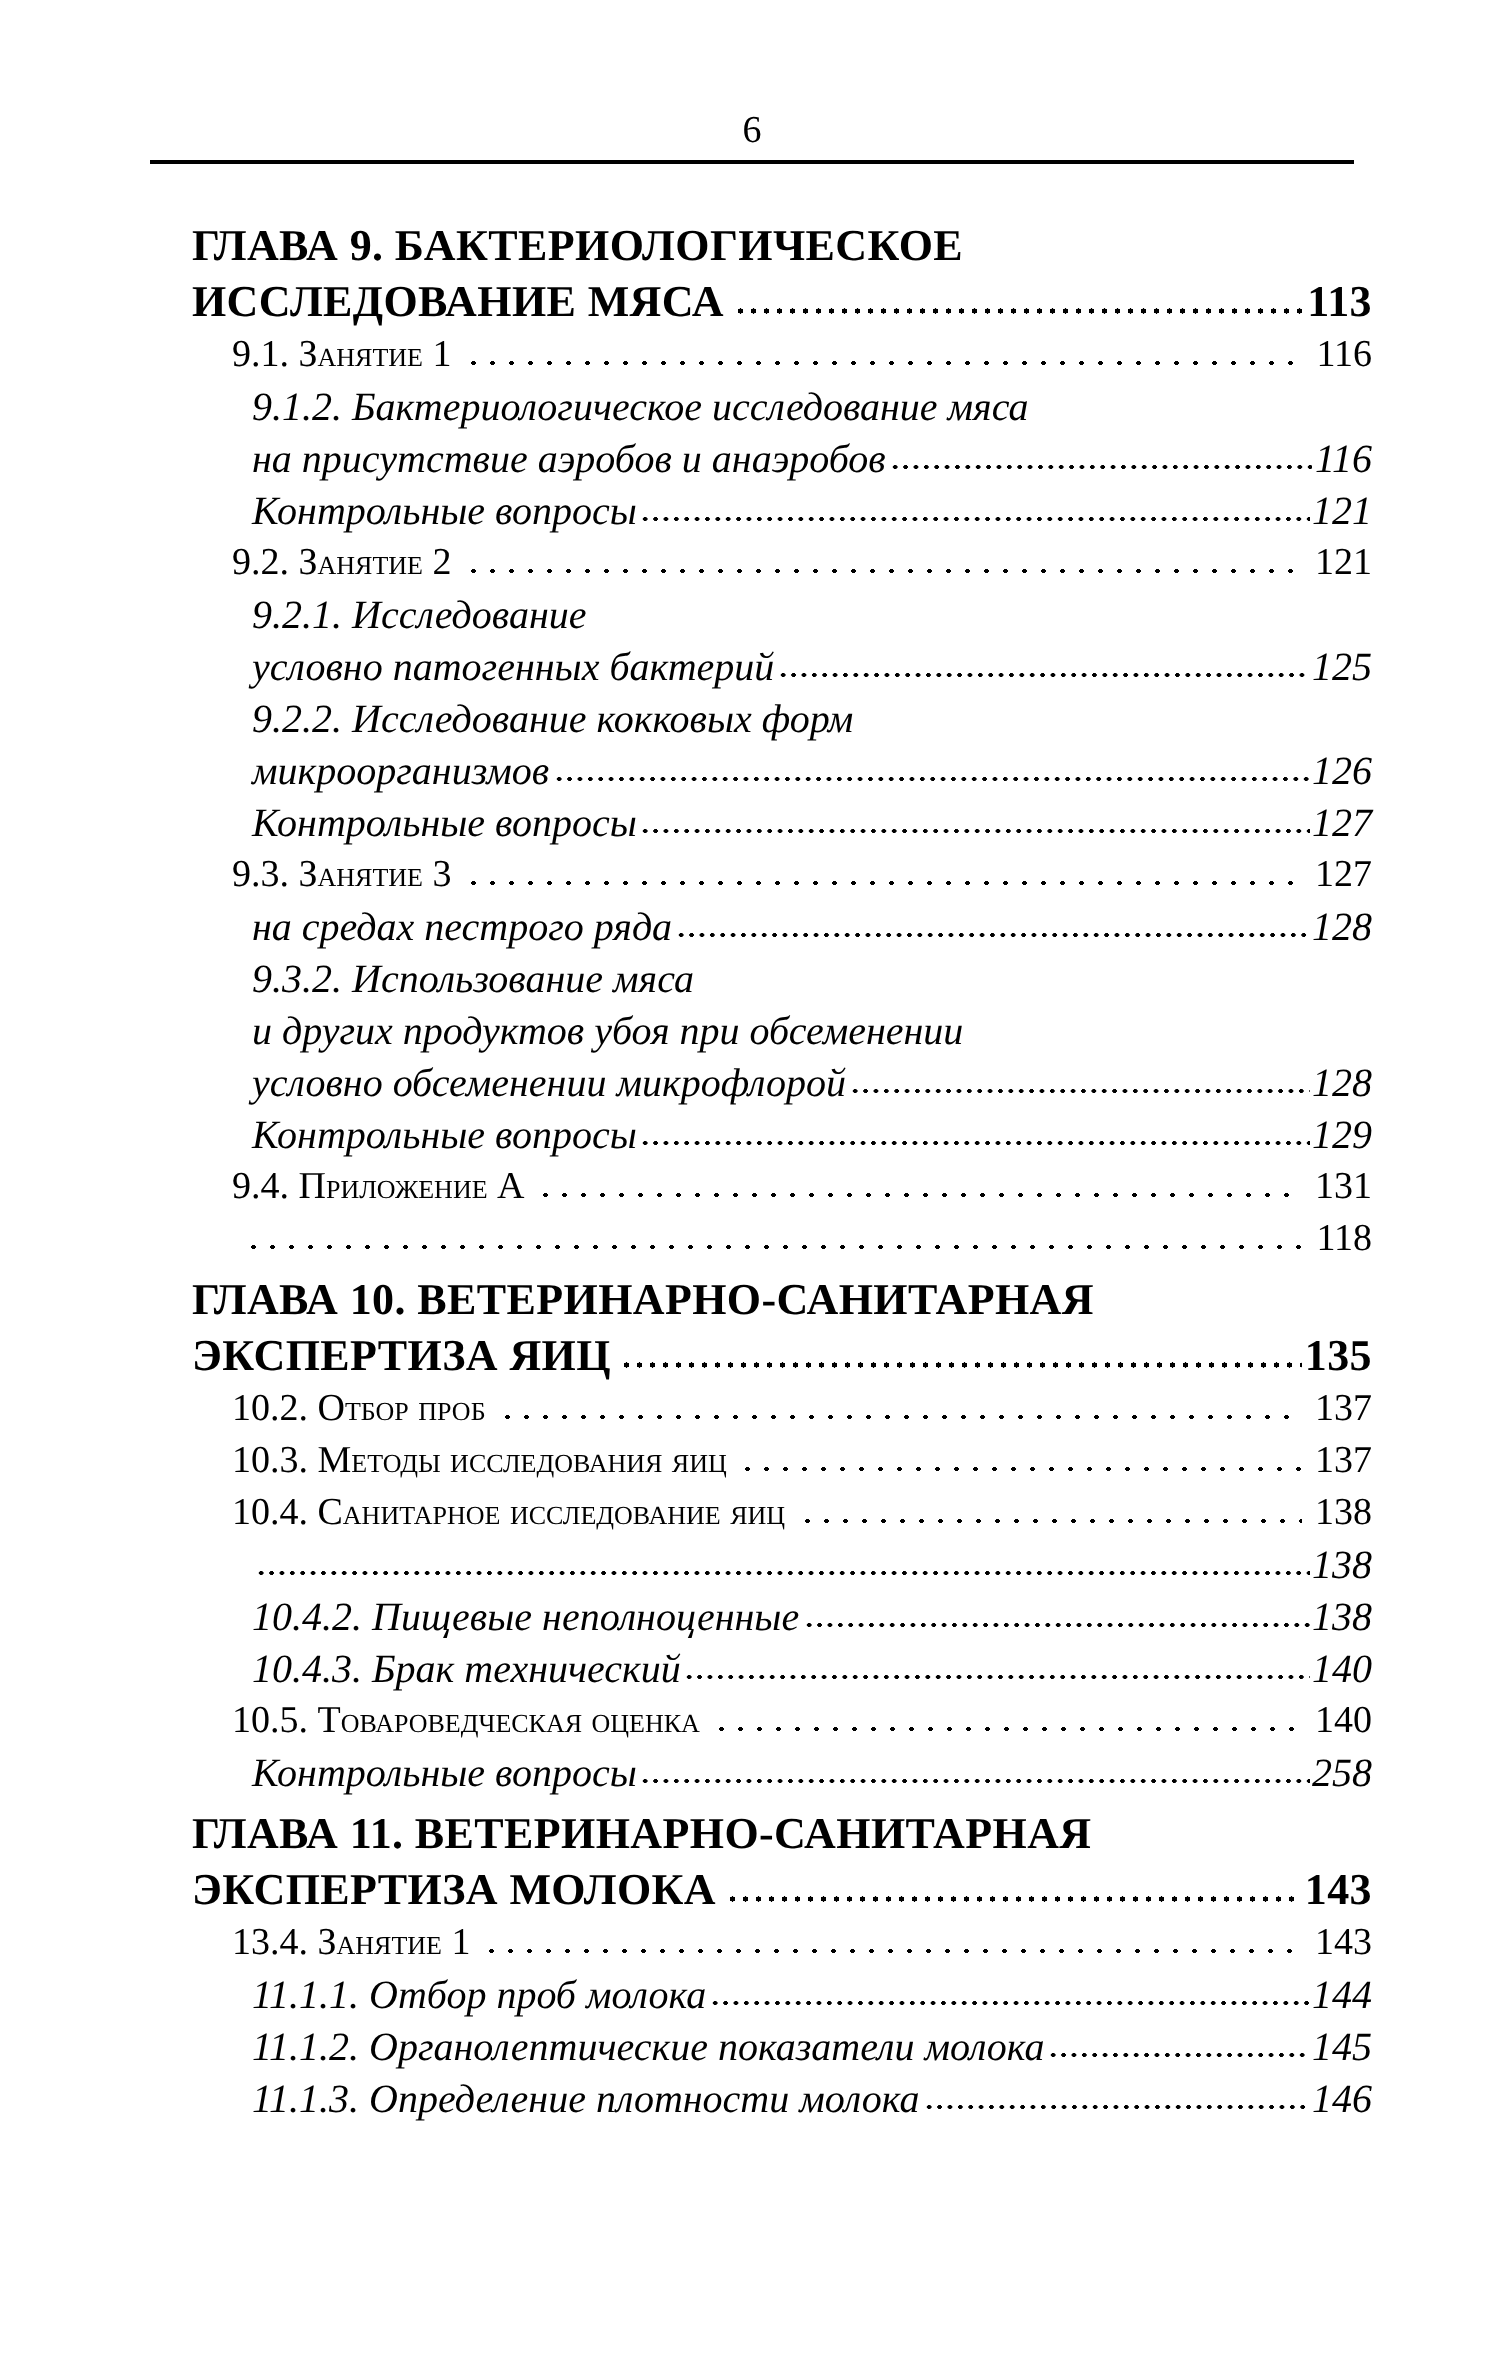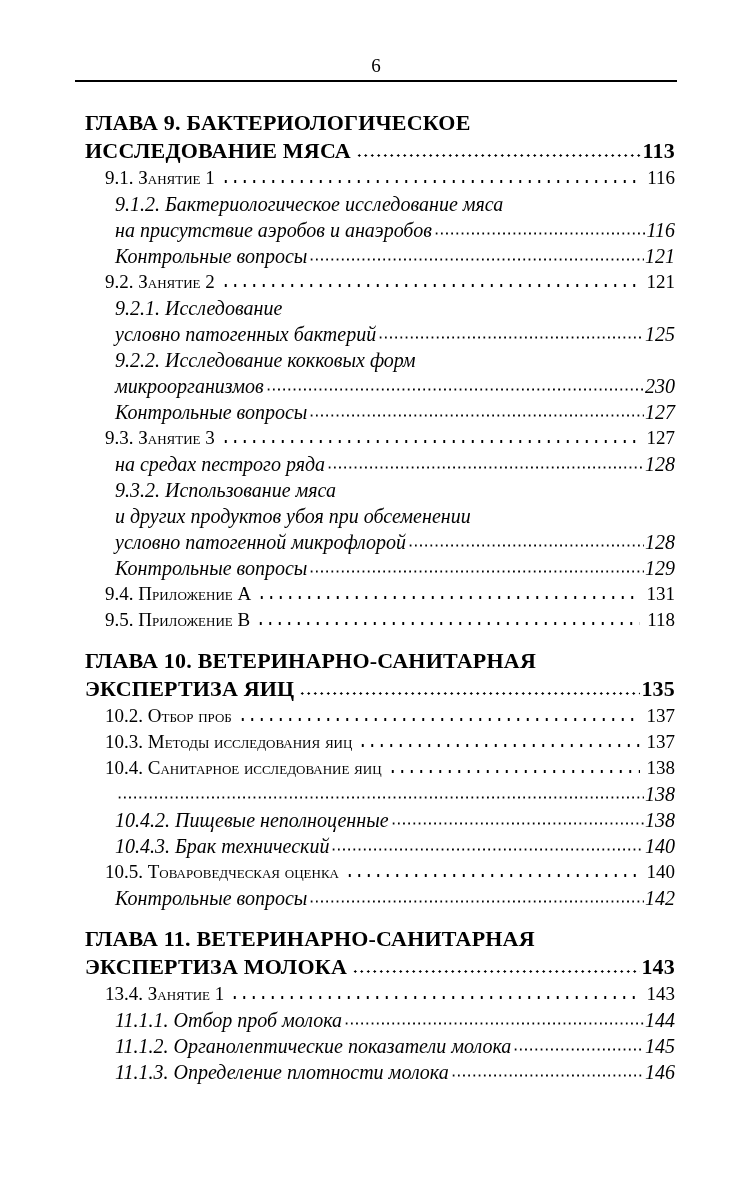--- a/index.html
+++ b/index.html
@@ -25,21 +25,21 @@
     text-align: center;
     font-size: 19px;
     line-height: 24px;
     padding-bottom: 2px;
     border-bottom: 2px solid #000000;
   }
   
   .toc {
     position: absolute;
     top: 109px;
-    left: 85px;
+    left: 96px;
     width: 590px;
   }
   .row {
     display: flex;
     align-items: baseline;
   }
   .row.chapter {
     font-weight: bold;
     font-size: 22px;
     line-height: 28px;
@@ -51,21 +51,21 @@
     padding-left: 20px;
     font-variant: small-caps;
   }
   .row.l3 {
     font-style: italic;
     font-size: 20px;
     line-height: 26px;
     padding-left: 30px;
   }
   .row.gap {
-    margin-top: 14px;
+    margin-top: 3px;
   }
   .entry-text {
     white-space: nowrap;
   }
   .leader {
     flex: 1 1 auto;
     align-self: stretch;
     background-repeat: repeat-x;
   }
   .leader.bold {
@@ -136,21 +136,21 @@
         <span class="entry-text">условно патогенных бактерий</span>
         <span class="leader fine"></span>
         <span class="pagenum">125</span>
       </div>
       <div class="row l3">
         <span class="entry-text">9.2.2. Исследование кокковых форм</span>
       </div>
       <div class="row l3">
         <span class="entry-text">микроорганизмов</span>
         <span class="leader fine"></span>
-        <span class="pagenum">230</span>
+        <span class="pagenum">126</span>
       </div>
       <div class="row l3">
         <span class="entry-text">Контрольные вопросы</span>
         <span class="leader fine"></span>
         <span class="pagenum">127</span>
       </div>
       <div class="row l2">
         <span class="entry-text">9.3. Занятие 3</span>
         <span class="leader sparse"></span>
         <span class="pagenum">127</span>
@@ -160,36 +160,35 @@
         <span class="leader fine"></span>
         <span class="pagenum">128</span>
       </div>
       <div class="row l3">
         <span class="entry-text">9.3.2. Использование мяса</span>
       </div>
       <div class="row l3">
         <span class="entry-text">и других продуктов убоя при обсеменении</span>
       </div>
       <div class="row l3">
-        <span class="entry-text">условно патогенной микрофлорой</span>
+        <span class="entry-text">условно обсеменении микрофлорой</span>
         <span class="leader fine"></span>
         <span class="pagenum">128</span>
       </div>
       <div class="row l3">
         <span class="entry-text">Контрольные вопросы</span>
         <span class="leader fine"></span>
         <span class="pagenum">129</span>
       </div>
       <div class="row l2">
         <span class="entry-text">9.4. Приложение А</span>
         <span class="leader sparse"></span>
         <span class="pagenum">131</span>
       </div>
       <div class="row l2">
-        <span class="entry-text">9.5. Приложение В</span>
         <span class="leader sparse"></span>
         <span class="pagenum">118</span>
       </div>
       <div class="row chapter gap">
         <span class="entry-text">ГЛАВА 10. ВЕТЕРИНАРНО-САНИТАРНАЯ</span>
       </div>
       <div class="row chapter">
         <span class="entry-text">ЭКСПЕРТИЗА ЯИЦ</span>
         <span class="leader bold"></span>
         <span class="pagenum">135</span>
@@ -224,21 +223,21 @@
         <span class="pagenum">140</span>
       </div>
       <div class="row l2">
         <span class="entry-text">10.5. Товароведческая оценка</span>
         <span class="leader sparse"></span>
         <span class="pagenum">140</span>
       </div>
       <div class="row l3">
         <span class="entry-text">Контрольные вопросы</span>
         <span class="leader fine"></span>
-        <span class="pagenum">142</span>
+        <span class="pagenum">258</span>
       </div>
       <div class="row chapter gap">
         <span class="entry-text">ГЛАВА 11. ВЕТЕРИНАРНО-САНИТАРНАЯ</span>
       </div>
       <div class="row chapter">
         <span class="entry-text">ЭКСПЕРТИЗА МОЛОКА</span>
         <span class="leader bold"></span>
         <span class="pagenum">143</span>
       </div>
       <div class="row l2">

